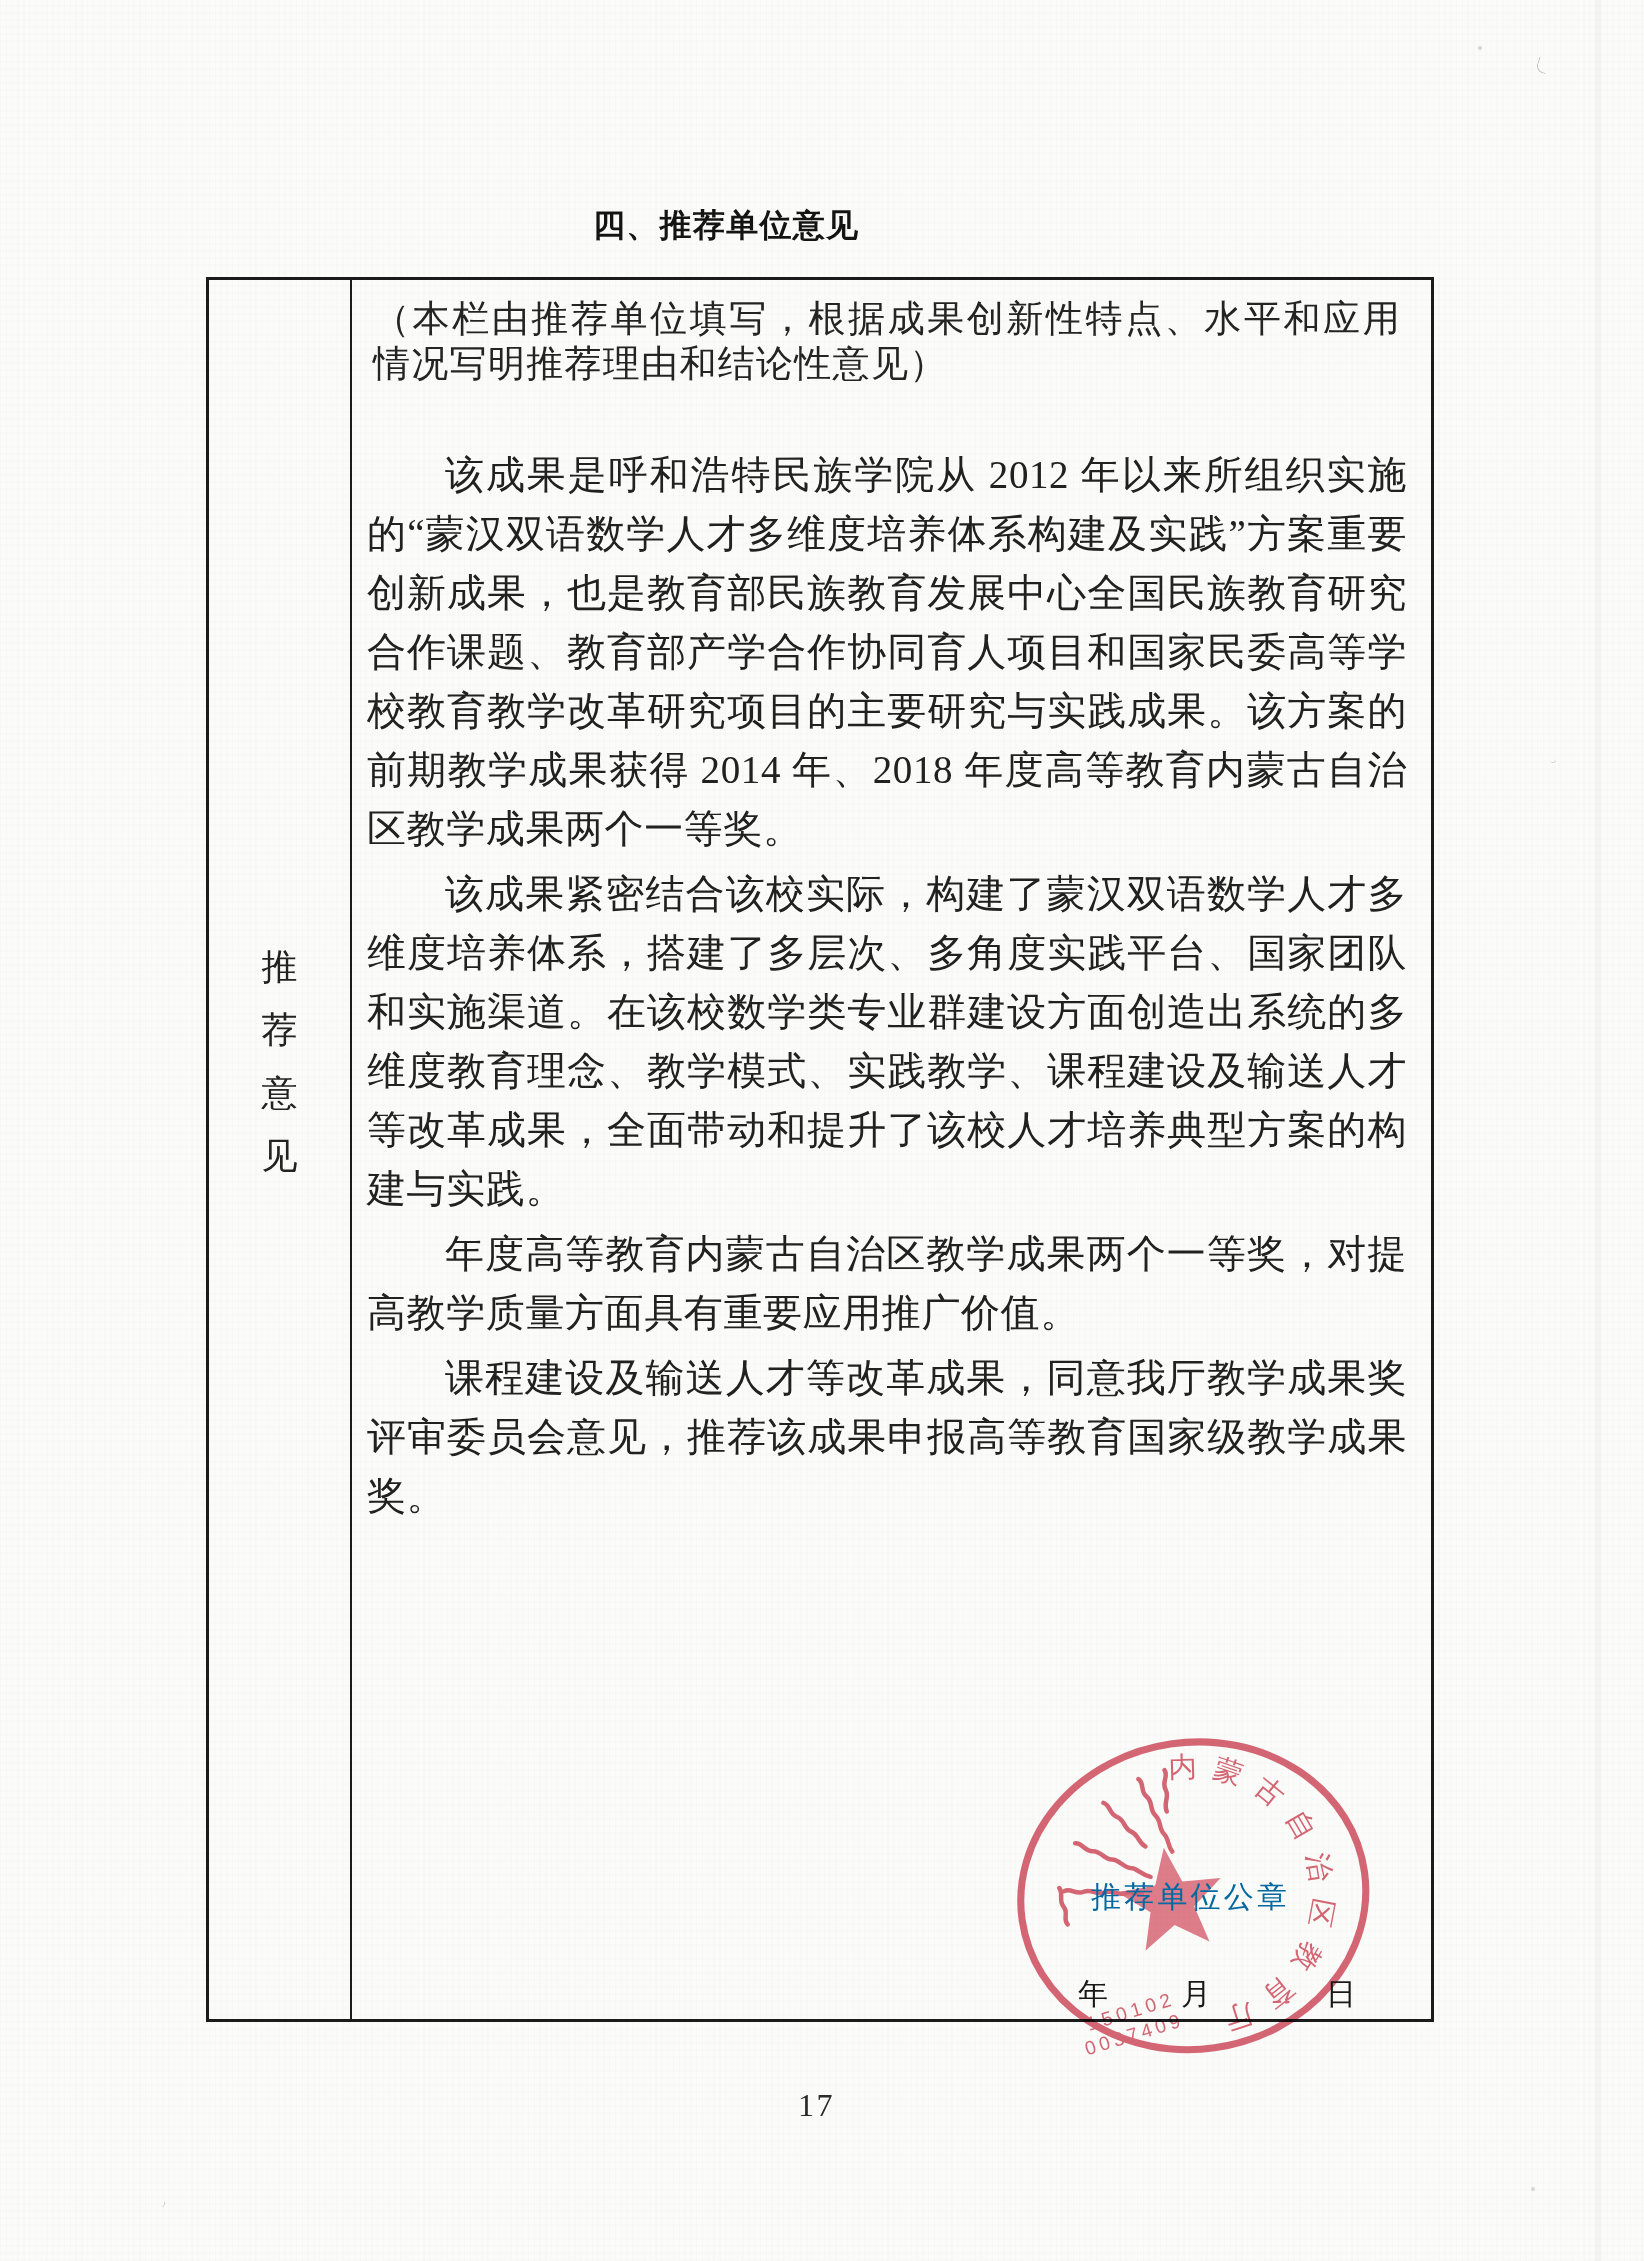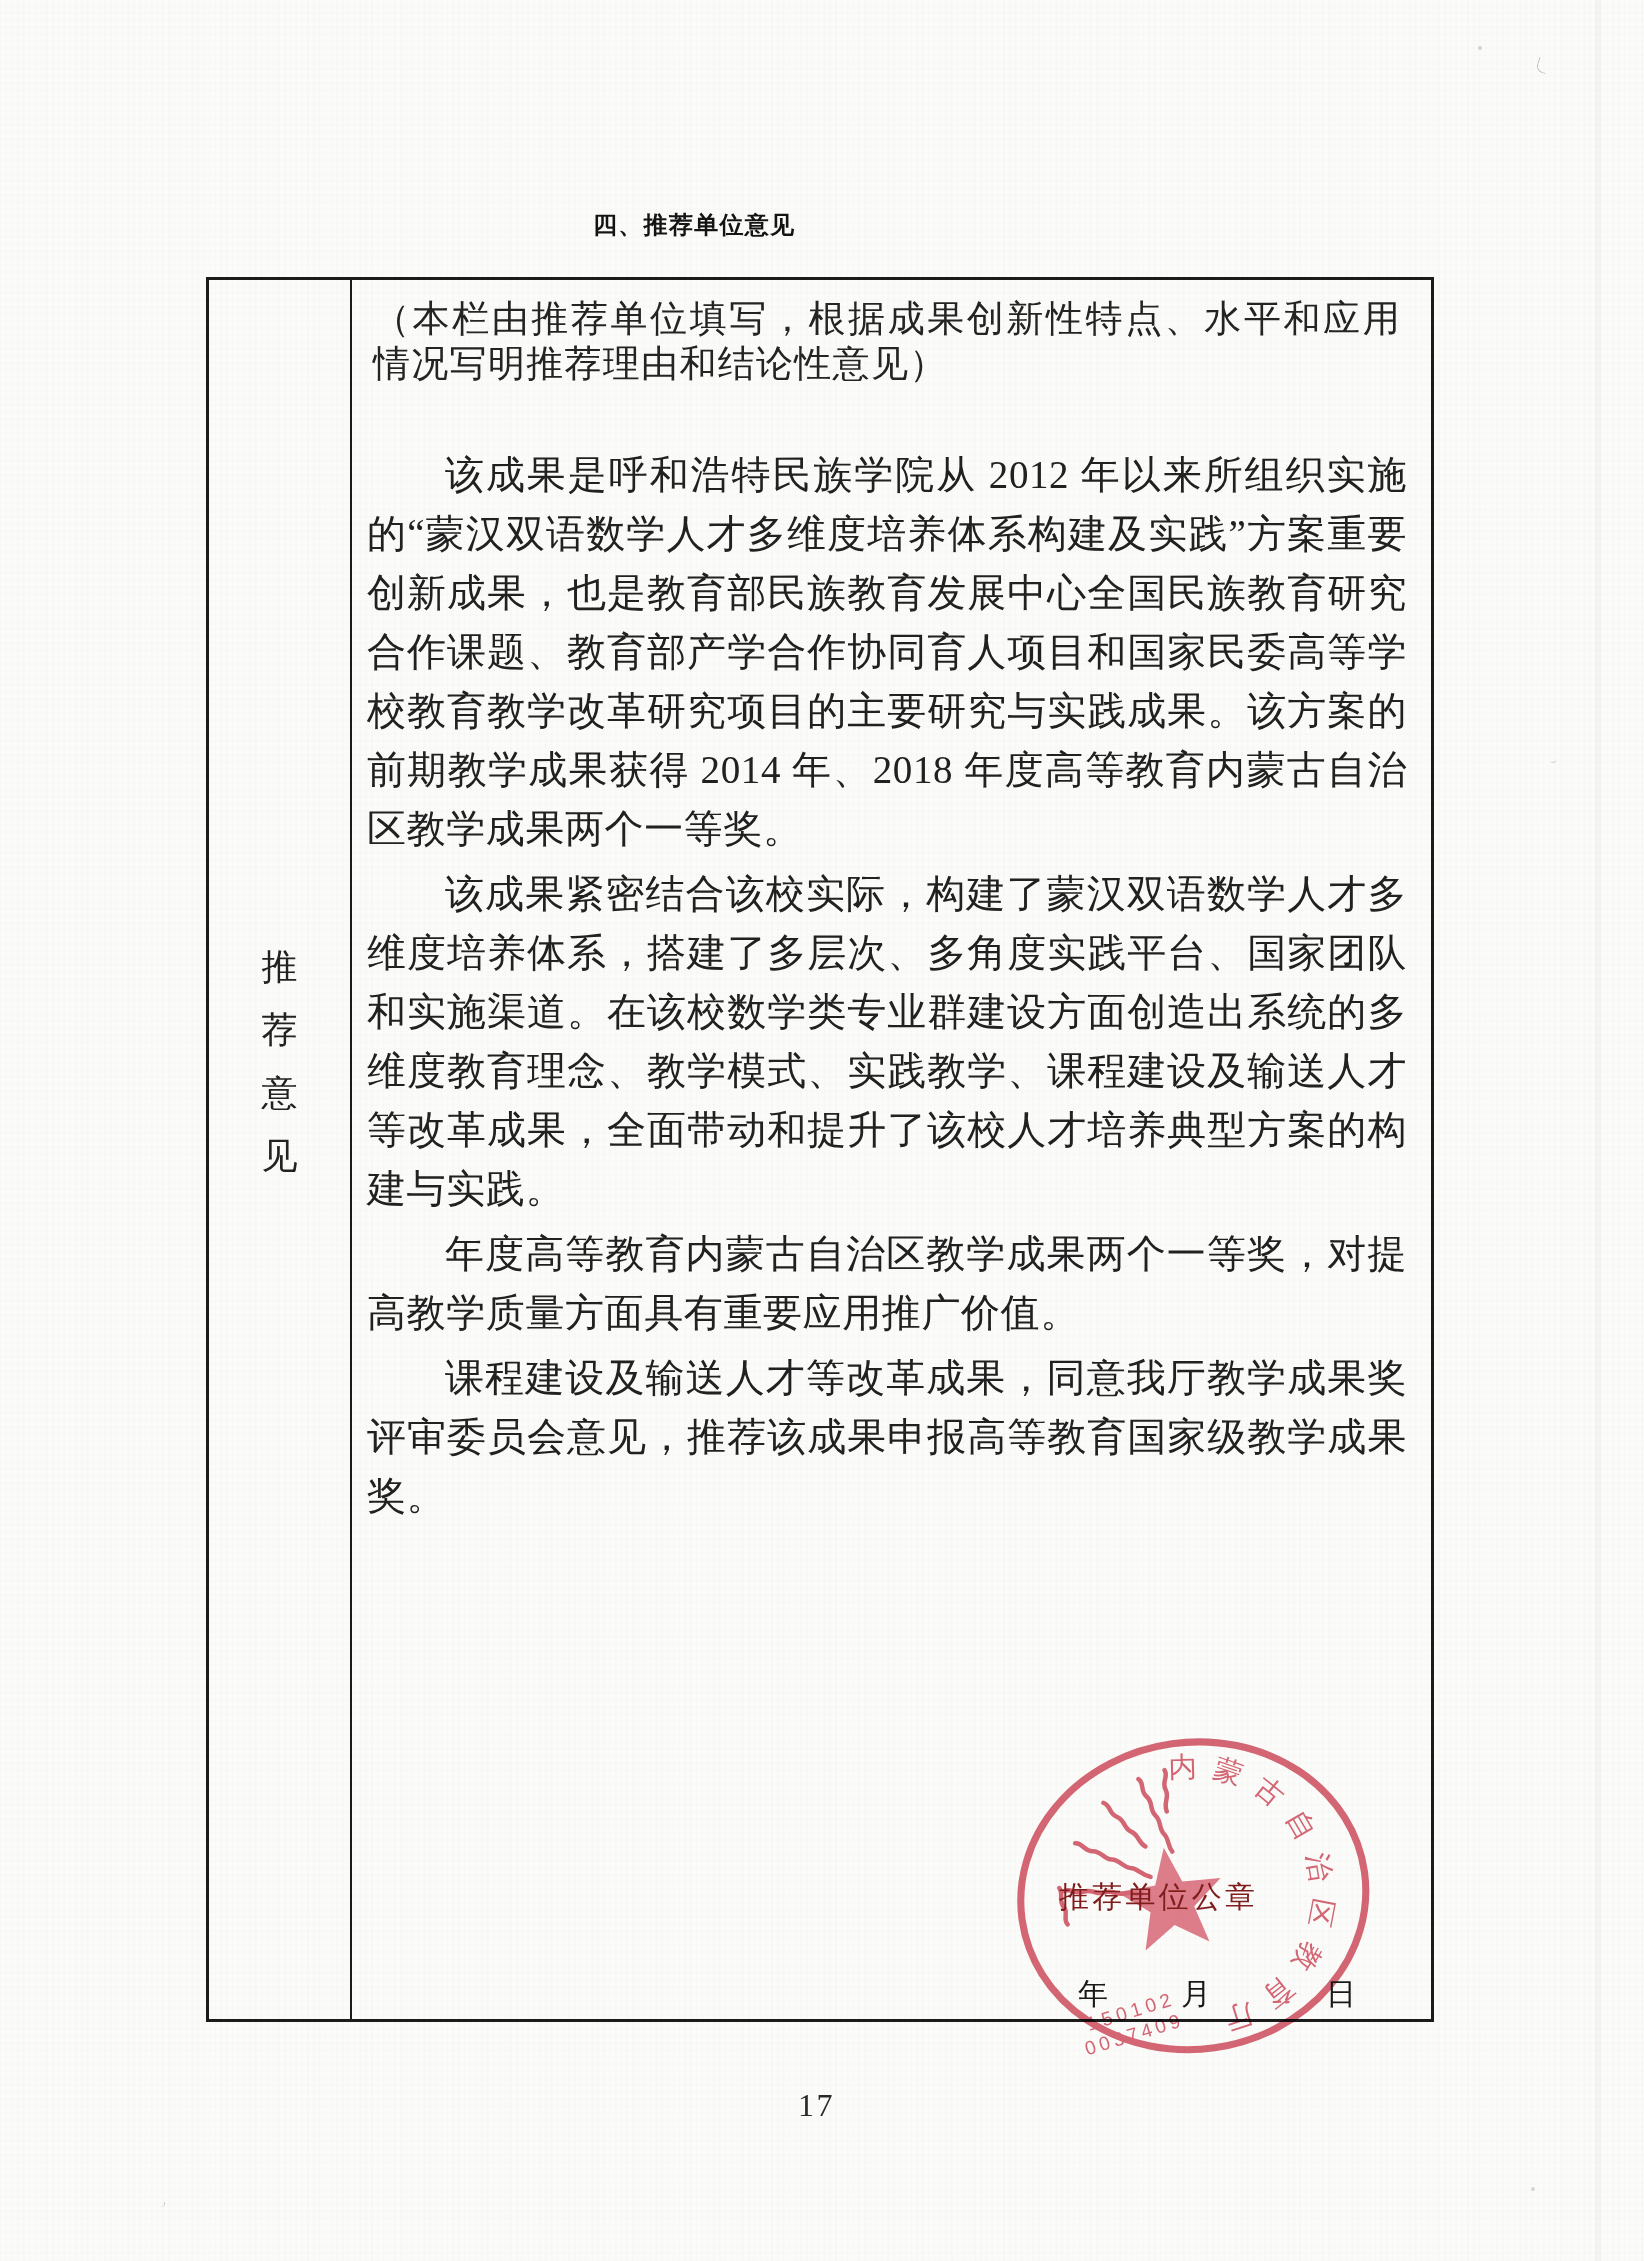--- a/index.html
+++ b/index.html
@@ -13,21 +13,21 @@
   .scan-noise{
     position:absolute;inset:0;pointer-events:none;z-index:0;
     background:
       repeating-linear-gradient(90deg, rgba(0,0,0,0.012) 0 1.3px, rgba(0,0,0,0) 1.3px 5.8px),
       repeating-linear-gradient(0deg, rgba(0,0,0,0.006) 0 1.9px, rgba(0,0,0,0) 1.9px 7px);
   }
   .edge-streak{position:absolute;top:0;bottom:0;left:1595px;width:5.8px;background:rgba(0,0,0,0.028);z-index:0;}
 
   .page-title{
     position:absolute;left:593px;top:205px;
-    font-size:24px;line-height:41px;font-weight:bold;letter-spacing:1.3px;color:#141414;
+    font-size:32px;line-height:41px;font-weight:bold;letter-spacing:1.3px;color:#141414;
     z-index:1;white-space:nowrap;
   }
 
   .sheet-table{
     position:absolute;left:206px;top:277px;width:1228px;height:1745px;
     border:3.2px solid #1b1b1b;box-sizing:border-box;display:flex;z-index:1;
     background:transparent;
   }
   .label-cell{
     width:143px;flex:0 0 143px;border-right:2.6px solid #1b1b1b;box-sizing:border-box;
@@ -49,22 +49,22 @@
   .opinion-body p{
     margin:6px;font-size:39px;line-height:59px;letter-spacing:0.6px;
     text-indent:2em;text-align:justify;color:#212121;
   }
 
   .stamp-svg{
     position:absolute;left:1003px;top:1728px;z-index:2;
     opacity:0.86;mix-blend-mode:multiply;
   }
   .seal-caption{
-    position:absolute;left:1059px;top:1880px;z-index:3;
-    font-size:30px;line-height:34px;letter-spacing:3.2px;color:#7f1d1d;white-space:nowrap;
+    position:absolute;left:1091px;top:1880px;z-index:3;
+    font-size:30px;line-height:34px;letter-spacing:3.2px;color:#0369a1;white-space:nowrap;
   }
   .date-line span{
     position:absolute;top:1977px;z-index:3;font-size:30px;line-height:34px;color:#181818;
   }
   .date-year{left:1078px;}
   .date-month{left:1181px;}
   .date-day{left:1326px;}
 
   .page-number{
     position:absolute;left:798px;top:2087px;font-size:32px;letter-spacing:2.6px;color:#2a2a2a;z-index:1;

